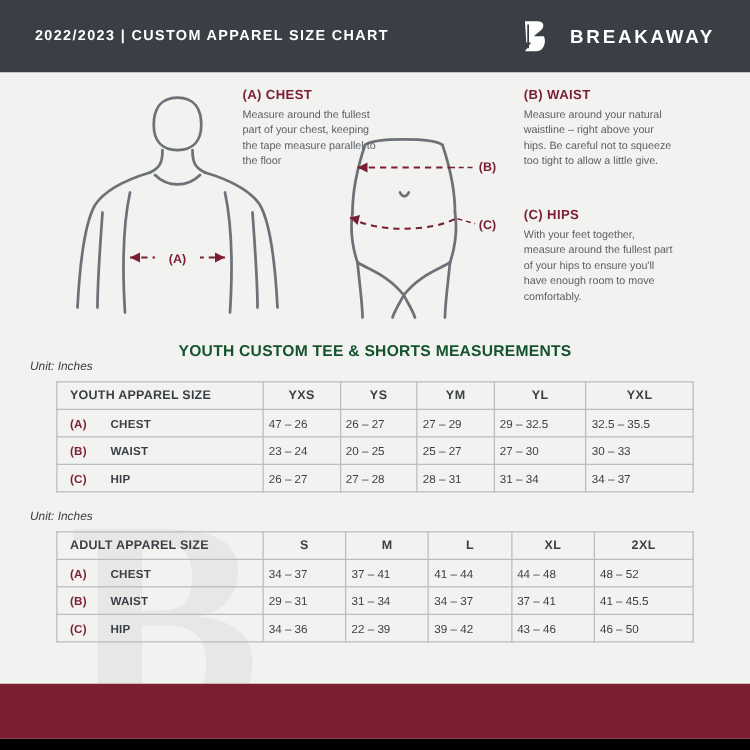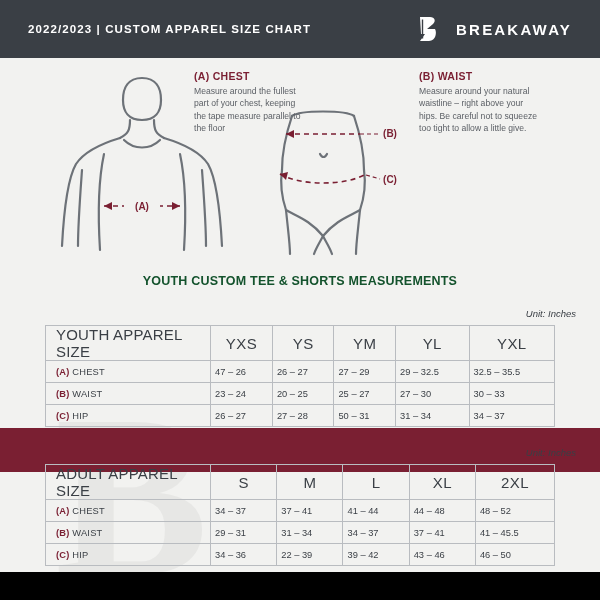--- a/index.html
+++ b/index.html
@@ -9,21 +9,21 @@
   }
   body {
     width: 600px;
     height: 600px;
     overflow: hidden;
     font-family: "Liberation Sans", sans-serif;
   }
   .page {
     position: relative;
     width: 600px;
-    height: 472px;
+    height: 591px;
     background: #f2f2f0;
     box-sizing: border-box;
   }
   
   .topbar {
     position: absolute;
     top: 0; left: 0;
     width: 600px;
     height: 58px;
     background: #3a3f45;
@@ -124,25 +124,25 @@
   
   .tbl-title {
     text-align: center;
     color: #14532d;
     font-size: 12.5px;
     font-weight: bold;
     letter-spacing: 0.2px;
     margin-top: 6px;
   }
   .tbl-unit {
-    text-align: right;
+    text-align: left;
     color: #3a3f45;
     font-size: 9.5px;
     font-style: italic;
-    margin-top: 20px;
+    margin-top: 0;
     margin-bottom: 6px;
   }
   table {
     border-collapse: collapse;
     width: 510px;
     margin: 0 auto;
     background: transparent;
   }
   th, td {
     border: 1px solid #b9bcc0;
@@ -152,32 +152,33 @@
     padding: 0 4px;
     font-weight: normal;
   }
   th.rowhead, td.rowhead {
     text-align: left;
     padding-left: 10px;
     width: 150px;
     letter-spacing: 0.2px;
   }
   th {
-    font-weight: normal;
+    font-weight: bold;
     letter-spacing: 0.4px;
-    font-size: 15px;
+    font-size: 10px;
     margin-top: 28px;
   }
   td.rowhead .tag {
     color: #7a1f32;
     font-weight: bold;
   }
   td.rowhead .nm {
     color: #3a3f45;
-    font-weight: normal;
+    font-weight: bold;
+    margin-left: 16px;
   }
   .sec2 { margin-top: 14px; }
 </style>
 </head>
 <body>
 
 <div class="page">
 
   <div class="topbar">
     <div class="title">2022/2023  |  CUSTOM APPAREL SIZE CHART</div>
@@ -270,20 +271,22 @@
 
         <div class="note note-chest">
           <div class="lbl">(A) CHEST</div>
           <div class="txt">Measure around the fullest part of your chest, keeping the tape measure parallel to the floor</div>
         </div>
         <div class="note note-waist">
           <div class="lbl">(B) WAIST</div>
           <div class="txt">Measure around your natural waistline – right above your hips. Be careful not to squeeze too tight to allow a little give.</div>
         </div>
         <div class="note note-hips">
+          <div class="lbl">(C) HIPS</div>
+          <div class="txt">With your feet together, measure around the fullest part of your hips to ensure you'll have enough room to move comfortably.</div>
         </div>
       </div>
 
       <div>
         <div class="tbl-title">YOUTH CUSTOM TEE &amp; SHORTS MEASUREMENTS</div>
         <div class="tbl-unit">Unit: Inches</div>
         <table>
           <thead>
             <tr>
               <th class="rowhead">YOUTH APPAREL SIZE</th>
@@ -317,21 +320,21 @@
               <td>27 – 30</td>
               <td>30 – 33</td>
             </tr>
             <tr>
               <td class="rowhead">
                 <span class="tag">(C)</span>
                 <span class="nm">HIP</span>
               </td>
               <td>26 – 27</td>
               <td>27 – 28</td>
-              <td>50 – 31</td>
+              <td>28 – 31</td>
               <td>31 – 34</td>
               <td>34 – 37</td>
             </tr>
           </tbody>
         </table>
       </div>
 
       <div class="sec2">
         <div class="tbl-unit">Unit: Inches</div>
         <table>

